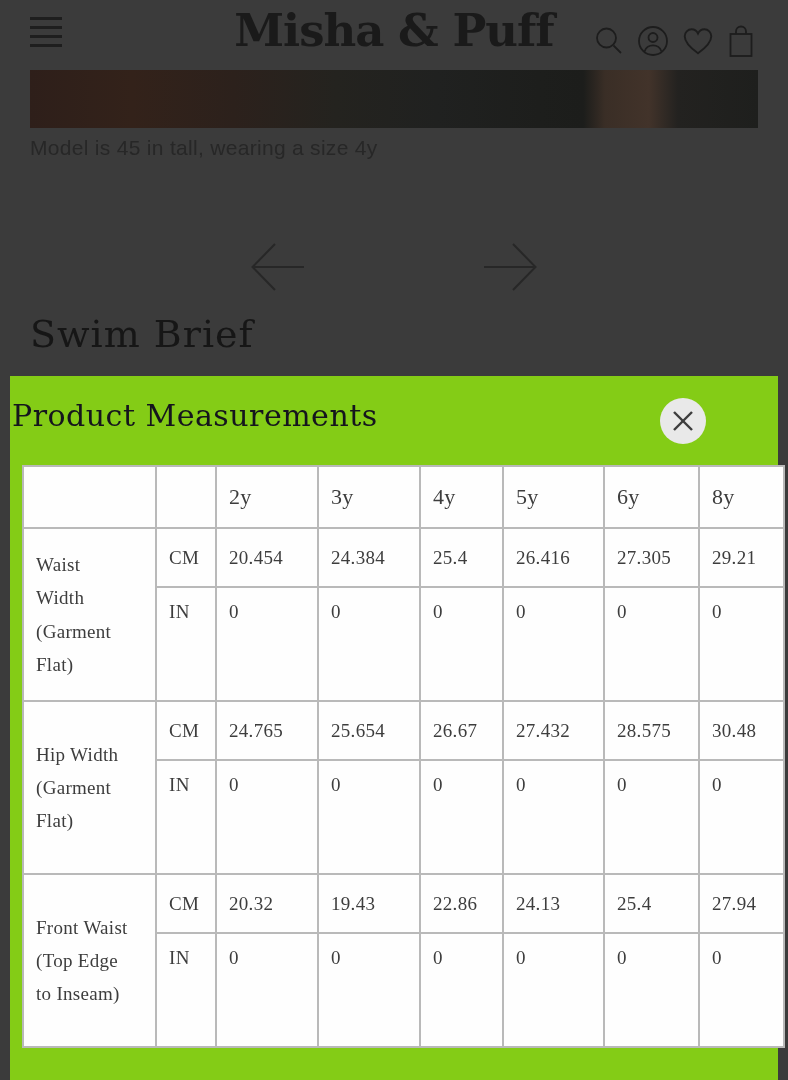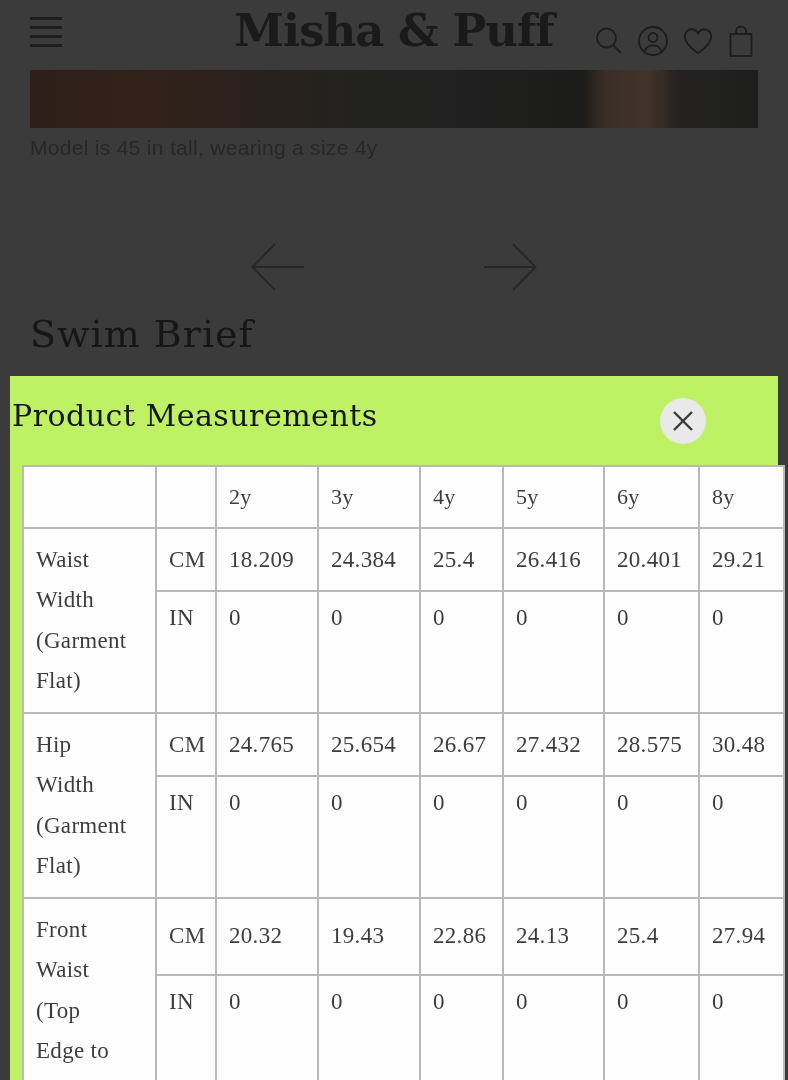--- a/index.html
+++ b/index.html
@@ -34,34 +34,34 @@
   .arrow-prev { left:250px; }
   .arrow-next { left:482px; }
   .carousel-arrow svg { stroke:#272727; fill:none; stroke-width:2; }
 
   .product-title { position:absolute; left:30px; top:312px;
     font-family:"DejaVu Serif", serif; font-weight:normal; font-size:38px;
     letter-spacing:1px; color:#161616; }
 
   
   .modal { position:absolute; left:10px; top:376px; width:768px; height:704px;
-    background:#bef264; }
+    background:#84cc16; }
   .modal-title { position:absolute; left:2px; top:22px;
     font-family:"DejaVu Serif", serif; font-size:30px; font-weight:normal;
     letter-spacing:.5px; color:#15151d; }
   .modal-close { position:absolute; right:72px; top:22px; width:46px; height:46px;
     border-radius:50%; background:#e9e9e9; border:none; cursor:pointer;
     display:flex; align-items:center; justify-content:center; }
   .modal-close svg { stroke:#3d3d3d; stroke-width:2.4; fill:none; }
 
   table.measure { position:absolute; left:12px; top:89px; width:761px;
     border-collapse:collapse; table-layout:fixed;
     font-family:Liberation Serif, serif; }
   .measure th, .measure td { border:2px solid #b9b9b9; background:#fefefe;
-    color:#3d3d3d; font-size:23px; font-weight:normal; text-align:left;
+    color:#3d3d3d; font-size:19px; font-weight:normal; text-align:left;
     letter-spacing:.3px; }
   .measure thead tr { height:62px; }
   .measure th { vertical-align:middle; padding-left:12px; font-size:22px; }
   tr.row-cm { height:59px; }
   tr.row-in { height:114px; }
   tr.row-cm td { vertical-align:middle; padding-left:12px; }
   tr.row-in td { vertical-align:top; padding:13px 0 11px 12px; }
   td.row-label { vertical-align:top; padding:11px 26px 11px 13px; line-height:1.75; }
 
   .c0{width:133px}.c1{width:60px}.c2{width:102px}.c3{width:102px}
@@ -152,25 +152,25 @@
         <th>5y</th>
         <th>6y</th>
         <th>8y</th>
       </tr>
     </thead>
     <tbody>
 
       <tr class="row-cm">
         <td class="row-label" rowspan="2">Waist Width (Garment Flat)</td>
         <td>CM</td>
-        <td>18.209</td>
+        <td>20.454</td>
         <td>24.384</td>
         <td>25.4</td>
         <td>26.416</td>
-        <td>20.401</td>
+        <td>27.305</td>
         <td>29.21</td>
       </tr>
       <tr class="row-in">
         <td>IN</td>
         <td>0</td>
         <td>0</td>
         <td>0</td>
         <td>0</td>
         <td>0</td>
         <td>0</td>

